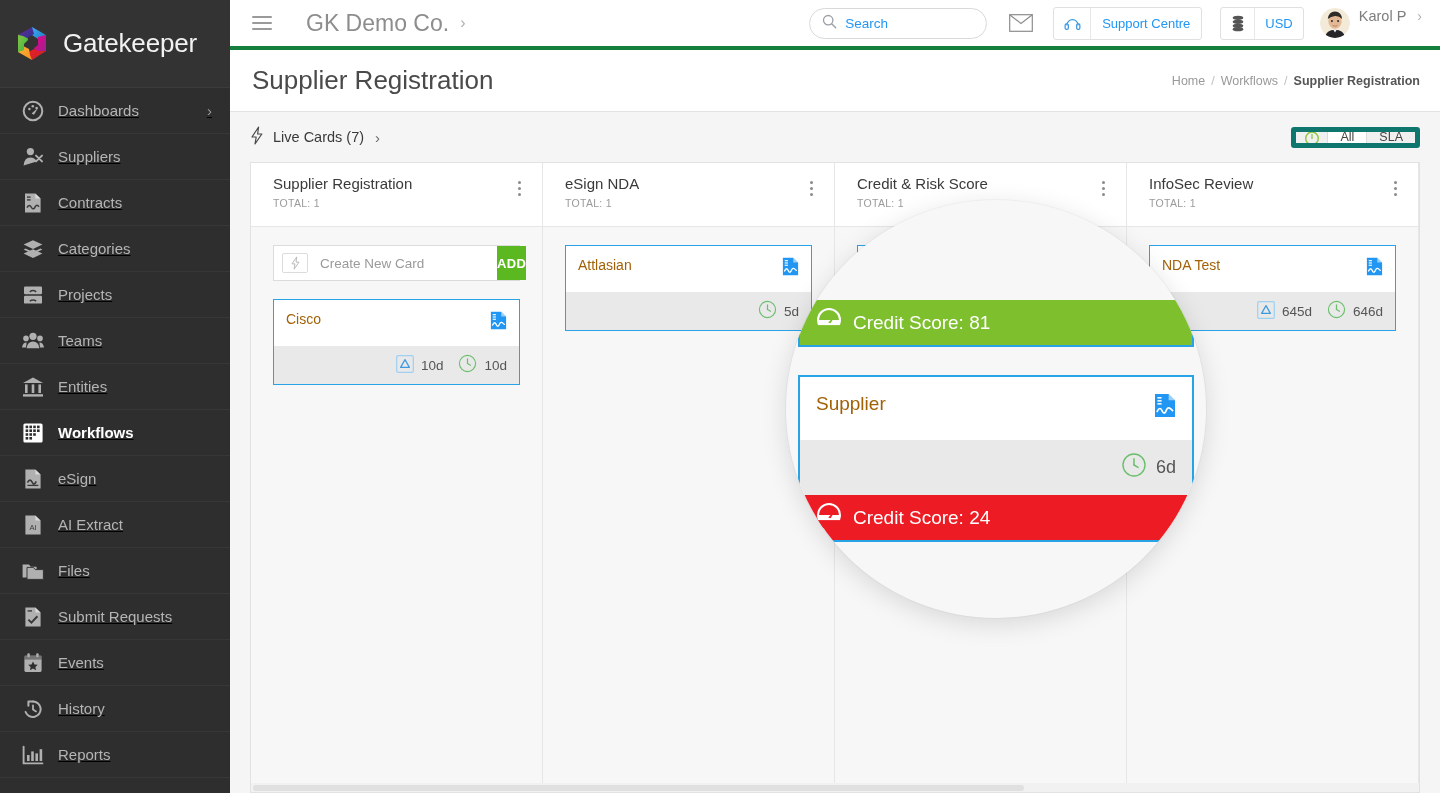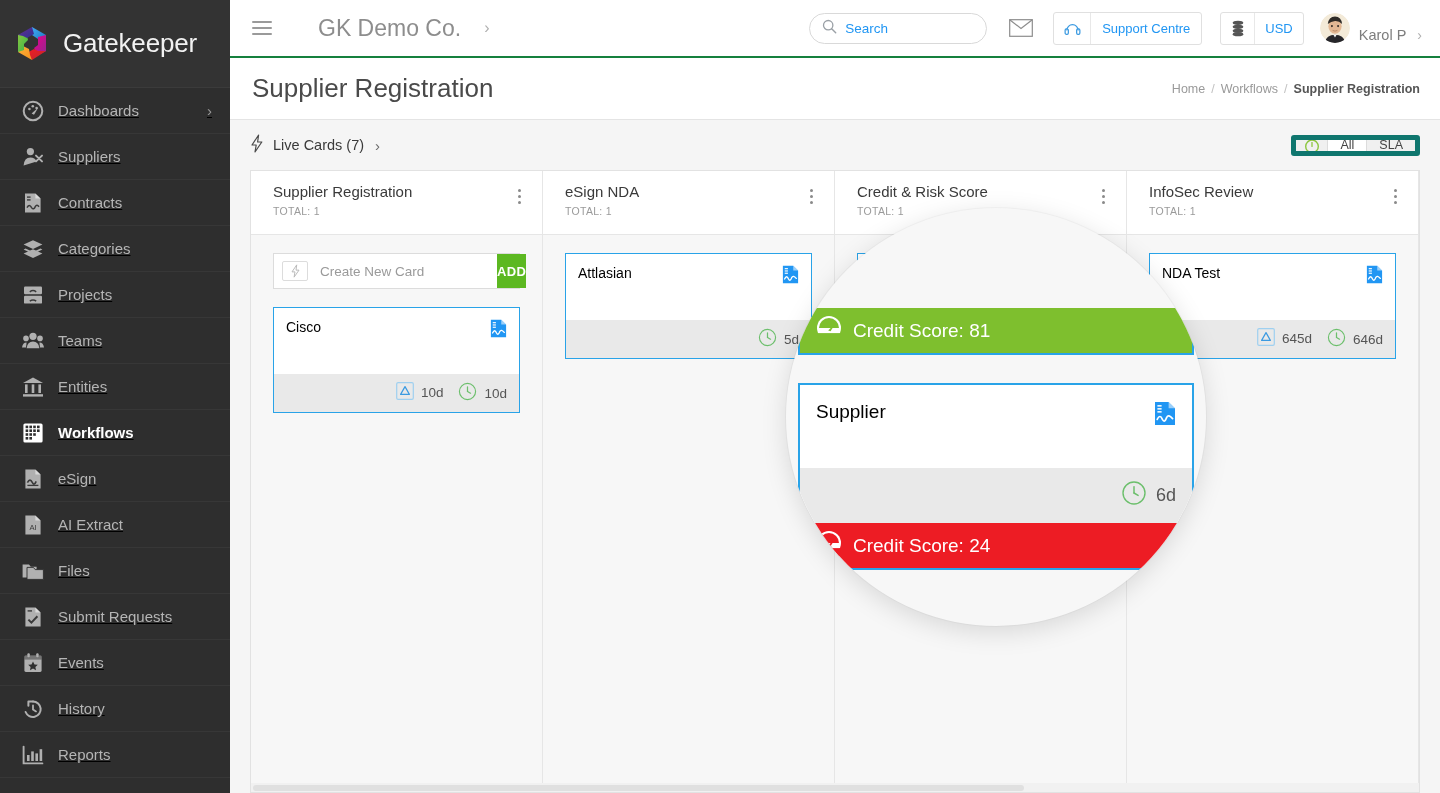--- a/index.html
+++ b/index.html
@@ -38,24 +38,24 @@
   .nav-item .ico { width: 22px; height: 22px; flex: none; display:block; }
   .nav-item .lbl { flex: 1; }
   .nav-item.active { color: #ffffff; font-weight: bold; }
   .nav-chevron { color: #9a9a9a; font-size: 15px; }
 
   
   .main { flex: 1; height: 793px; display: flex; flex-direction: column; background: #f5f5f5; }
 
   
   .topbar {
-    height: 58px; background: #ffffff;
-    border-bottom: 2px solid #15803d;
+    height: 50px; background: #ffffff;
+    border-bottom: 4px solid #15803d;
     display: flex; align-items: center;
-    padding: 0 18px 0 22px; gap: 16px;
+    padding: 0 18px 0 22px; gap: 4px;
   }
   .burger { width: 20px; height: 14px; display: flex; flex-direction: column; justify-content: space-between; cursor: pointer; }
   .burger i { display: block; height: 2px; background: #9a9a9a; border-radius: 1px; }
   .org-name {
     margin-left: 30px; font-size: 23px; color: #8d8d8d; font-weight: normal;
   }
   .org-caret { margin-left: 7px; color: #b0b0b0; font-size: 16px; }
   .topbar-right { margin-left: auto; display: flex; align-items: center; gap: 0; }
   .search-box {
     width: 178px; height: 31px; border: 1px solid #d9d9d9; border-radius: 16px;
@@ -78,21 +78,21 @@
   }
   .currency-btn {
     margin-left: 18px; height: 33px; border: 1px solid #e0e0e0; border-radius: 3px;
     display: flex; align-items: center; background:#fff; cursor: pointer;
   }
   .currency-btn .seg-ico { width: 33px; display: flex; align-items: center; justify-content: center; }
   .currency-btn .seg-txt {
     padding: 0 10px; font-size: 13px; color: #2196f3;
     border-left: 1px solid #e8e8e8; height: 100%; display: flex; align-items: center;
   }
-  .user-chip { margin-left: 16px; display: flex; align-items: flex-end; gap: 9px; cursor: pointer; }
+  .user-chip { margin-left: 16px; display: flex; align-items: flex-start; gap: 9px; cursor: pointer; }
   .avatar { width: 30px; height: 30px; border-radius: 50%; overflow: hidden; flex:none; }
   .user-name { font-size: 14.5px; color: #7d7d7d; }
   .user-caret { color: #b0b0b0; font-size: 14px; margin-left: 2px; }
 
   
   .pagehead {
     height: 62px; background: #ffffff; border-bottom: 1px solid #e4e4e4;
     display: flex; align-items: center; padding: 0 20px 0 22px;
   }
   .page-title { font-size: 26px; color: #4a4a4a; font-weight: normal; }
@@ -144,24 +144,24 @@
   .cc-input::placeholder { color: #9a9a9a; }
   .cc-add {
     width: 54px; align-self: stretch; background: #5cb821; color: #fff;
     font-size: 13px; font-weight: bold; display: flex; align-items: center; justify-content: center;
     cursor: pointer; border: none; font-family: "Liberation Sans", sans-serif; letter-spacing: .3px;
   }
 
   
   .card { border: 1px solid #29a3e8; background: #fff; margin-bottom: 16px; }
   .card-top { padding: 11px 12px 12px 12px; display: flex; align-items: flex-start; }
-  .card-title { font-size: 14px; color: #000000; flex: 1; cursor: pointer; }
+  .card-title { font-size: 14px; color: #a16207; flex: 1; cursor: pointer; }
   .card-foot {
-    background: #e9e9e9; padding: 8px 12px; display: flex; align-items: flex-start;
-    justify-content: flex-end; gap: 9px; min-height: 36px; margin-top: 20px;
+    background: #e9e9e9; padding: 8px 12px; display: flex; align-items: flex-end;
+    justify-content: flex-end; gap: 9px; min-height: 36px;
   }
   .metric { display: flex; align-items: center; gap: 7px; font-size: 13.5px; color: #555; }
   .metric + .metric { margin-left: 6px; }
   .score-bar {
     display: flex; align-items: center; gap: 9px; padding: 6px 12px;
     color: #fff; font-size: 14px;
   }
 
   
   .magnifier {

